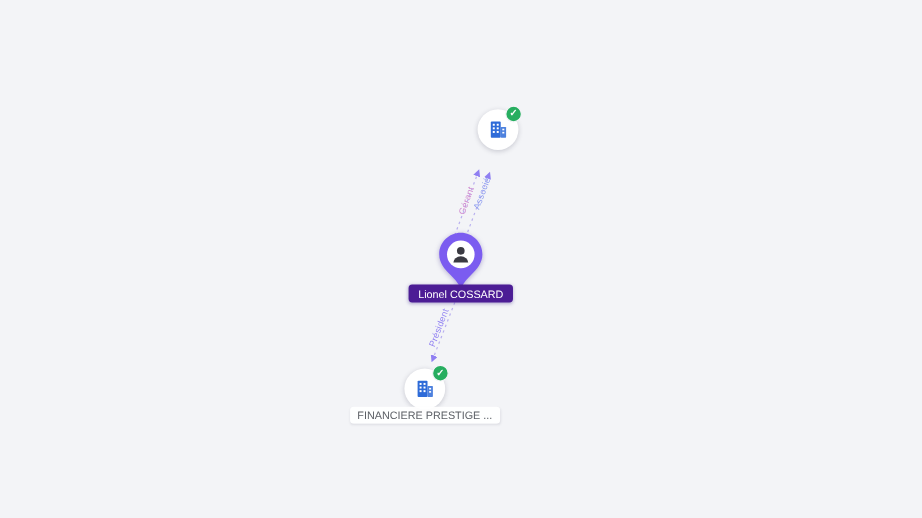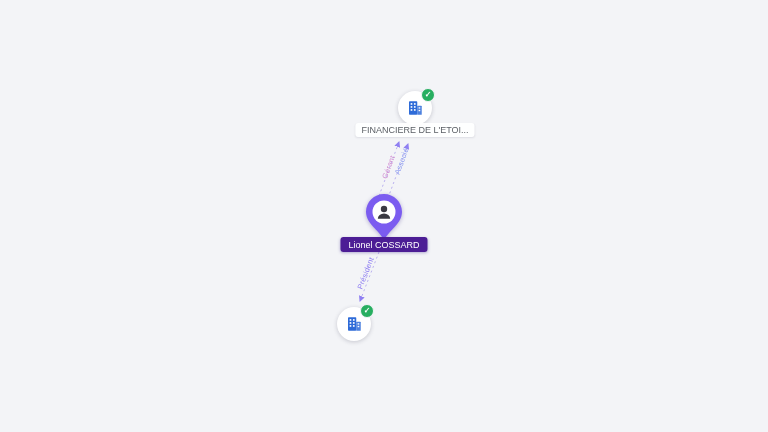--- a/index.html
+++ b/index.html
@@ -130,21 +130,20 @@
         <rect x="6.2" y="9.5" width="2.2" height="2.2" fill="#ffffff"></rect>
         <rect x="10.6" y="9.5" width="2.2" height="2.2" fill="#ffffff"></rect>
         <rect x="6.2" y="13.5" width="2.2" height="2.2" fill="#ffffff"></rect>
         <rect x="10.6" y="13.5" width="2.2" height="2.2" fill="#ffffff"></rect>
         <rect x="16.8" y="11" width="2.2" height="1.8" fill="#ffffff"></rect>
         <rect x="16.8" y="14.5" width="2.2" height="1.8" fill="#ffffff"></rect>
       </svg>
       <div class="verified-badge">✓</div>
     </div>
   </div>
-  <div class="node-label" style="left:415px; top:123px;">FINANCIERE DE L'ETOI...</div>
 
   <div class="node" style="left:364px; top:193px;">
     <svg class="pin-svg" width="40" height="48" viewBox="0 0 40 48">
       <path d="M20 1 C29.9 1 38 9 38 18.8 C38 26 33.5 31.2 28.5 36.2 C25.6 39.2 22.6 42.4 20.6 46.1 C20.3 46.7 19.7 46.7 19.4 46.1 C17.4 42.4 14.4 39.2 11.5 36.2 C6.5 31.2 2 26 2 18.8 C2 9 10.1 1 20 1 Z" fill="#7b5cf0"></path>
       <circle cx="20" cy="19" r="11.5" fill="#ffffff"></circle>
       <circle cx="20" cy="16" r="3.2" fill="#3a3a42"></circle>
       <path d="M13.8 25.8 a6.2 5.2 0 0 1 12.4 0 Z" fill="#3a3a42"></path>
     </svg>
   </div>
   <div class="person-label" style="left:384px; top:237px;">Lionel COSSARD</div>
@@ -159,14 +158,15 @@
         <rect x="6.2" y="9.5" width="2.2" height="2.2" fill="#ffffff"></rect>
         <rect x="10.6" y="9.5" width="2.2" height="2.2" fill="#ffffff"></rect>
         <rect x="6.2" y="13.5" width="2.2" height="2.2" fill="#ffffff"></rect>
         <rect x="10.6" y="13.5" width="2.2" height="2.2" fill="#ffffff"></rect>
         <rect x="16.8" y="11" width="2.2" height="1.8" fill="#ffffff"></rect>
         <rect x="16.8" y="14.5" width="2.2" height="1.8" fill="#ffffff"></rect>
       </svg>
       <div class="verified-badge">✓</div>
     </div>
   </div>
+  <div class="node-label" style="left:354px; top:339px;">FINANCIERE PRESTIGE ...</div>
 
 </div>
 
 </body></html>

